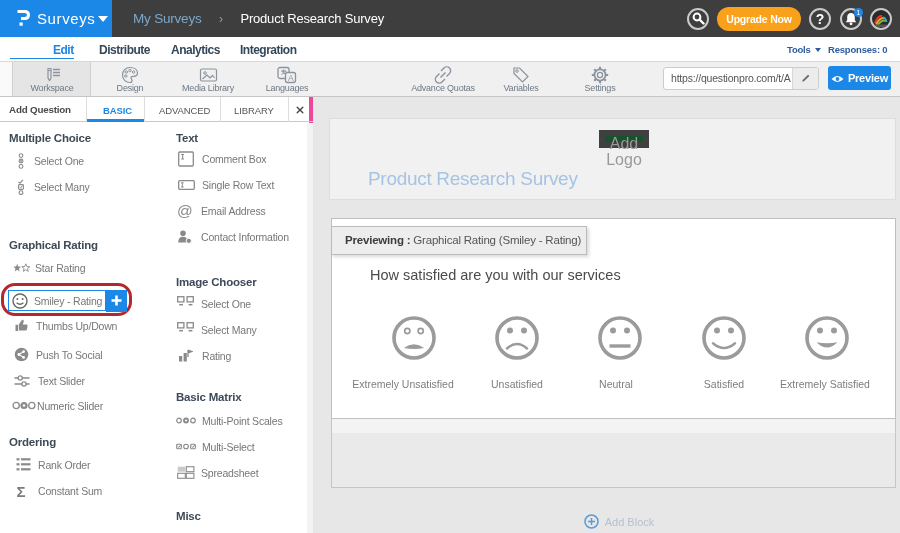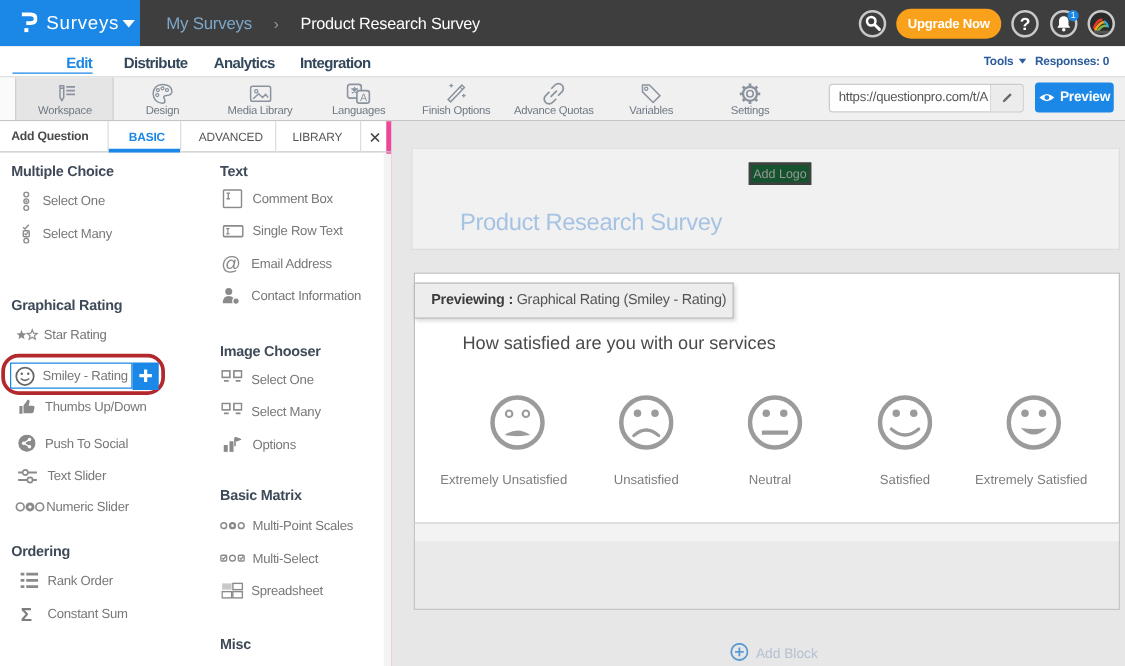--- a/index.html
+++ b/index.html
@@ -49,21 +49,21 @@
 #ltabs .basic { color:#1b87e6; font-weight:bold; }
 #ltabs .underline { position:absolute; left:87px; top:22px; width:57px; height:3px; background:#1b87e6; }
 .lhead { position:absolute; font-size:11.5px; font-weight:bold; color:#3e4a57; letter-spacing:-0.2px; }
 .litem { position:absolute; font-size:10.5px; color:#777; letter-spacing:-0.2px; }
 .litem svg { position:absolute; }
 .litem .tx { position:absolute; white-space:nowrap; }
 
 
 #canvas { position:absolute; left:314px; top:97px; width:586px; height:436px; background:#e7e7e7; }
 #card1 { position:absolute; left:15px; top:21px; width:567px; height:82px; background:#f1f1f1; border:1px solid #ddd; }
-#addlogo { position:absolute; left:269px; top:11px; width:50px; height:18px; border:2px solid #404040; background:#14532d; font-size:10px; color:#999; text-align:center; line-height:16px; }
+#addlogo { position:absolute; left:269px; top:11px; width:50px; height:18px; border:6px solid #404040; background:#14532d; font-size:16px; color:#999; text-align:center; line-height:16px; }
 #title1 { position:absolute; left:38px; top:49px; font-size:19px; color:#a6c3e3; letter-spacing:-0.3px; }
 #card2 { position:absolute; left:17px; top:121px; width:565px; height:201px; background:#fff; border:1px solid #c0c0c0; }
 #ptab { position:absolute; left:-1px; top:7px; width:256px; height:29px; white-space:nowrap; background:#ededed; border:1px solid #bbb; box-shadow:2px 2px 3px rgba(0,0,0,0.15); font-size:11.5px; color:#555; line-height:27px; padding-left:13px; letter-spacing:-0.2px; }
 #ptab b { color:#3c3c3c; }
 #q1 { position:absolute; left:38px; top:48px; font-size:14.5px; color:#4a4a4a; }
 .sm { position:absolute; top:97px; width:44px; height:44px; }
 .smlbl { position:absolute; top:159px; width:140px; text-align:center; font-size:10.5px; color:#7d7d7d; }
 #cfoot { position:absolute; left:17px; top:322px; width:565px; height:69px; background:#eaeaea; border:1px solid #c6c6c6; border-top:none; }
 #cfoot .strip { position:absolute; left:0; top:0; width:100%; height:14px; background:#f3f3f3; }
 #addblock { position:absolute; left:12px; top:417px; width:586px; text-align:center; font-size:11px; color:#b6c0d2; }
@@ -145,28 +145,20 @@
   </div>
   <div class="tbtn" style="left:247px;width:80px;">
     <svg width="20" height="20" viewBox="0 0 20 20">
           <rect x="1" y="2.5" width="11" height="11" rx="2" fill="none" stroke="#8b939e" stroke-width="1.3"></rect>
           <path d="M4 6 H9.5 M6.7 4.5 V7 M4.5 9.5 Q6.7 8 8.5 6.2 M8.7 9.5 Q6.5 8 4.8 6.2" stroke="#8b939e" stroke-width="1" fill="none"></path>
           <rect x="8.5" y="7.5" width="10" height="10" rx="2" fill="#f0f0f0" stroke="#8b939e" stroke-width="1.3"></rect>
           <text x="11" y="15.5" font-size="8.5" fill="#8b939e" font-family="Liberation Sans, sans-serif">A</text>
         </svg>
     <div class="lbl">Languages</div>
   </div>
-  <div class="tbtn" style="left:325px;width:80px;">
-    <svg width="20" height="20" viewBox="0 0 20 20">
-          <path d="M14.5 3 L3.5 14.5 L5.5 16.5 L16.5 5 Z" fill="none" stroke="#8b939e" stroke-width="1.2"></path>
-          <path d="M13 4.5 L15.2 6.7" stroke="#8b939e"></path>
-          <path d="M16 10 L16 13 M14.5 11.5 L17.5 11.5 M6 2 L6 5 M4.5 3.5 L7.5 3.5" stroke="#8b939e" stroke-width="1"></path>
-        </svg>
-    <div class="lbl">Finish Options</div>
-  </div>
   <div class="tbtn" style="left:403px;width:80px;">
     <svg width="20" height="20" viewBox="0 0 20 20">
           <path d="M8 6 L11 3 C12.5 1.5 15 1.5 16.5 3 C18 4.5 18 7 16.5 8.5 L13.5 11.5" fill="none" stroke="#8b939e" stroke-width="1.4"></path>
           <path d="M12 14 L9 17 C7.5 18.5 5 18.5 3.5 17 C2 15.5 2 13 3.5 11.5 L6.5 8.5" fill="none" stroke="#8b939e" stroke-width="1.4"></path>
           <path d="M7.5 12.5 L12.5 7.5" stroke="#8b939e" stroke-width="1.4"></path>
         </svg>
     <div class="lbl">Advance Quotas</div>
   </div>
   <div class="tbtn" style="left:481px;width:80px;">
     <svg width="20" height="20" viewBox="0 0 20 20">
@@ -359,21 +351,21 @@
           <path d="M11.6 8.7 H15.4" stroke="#8a8a8a" stroke-width="1.5"></path>
         </svg>
     <span class="tx" style="left:24px;top:2px;">Select Many</span>
   </div>
   <div class="litem" style="left:178px;top:251px;width:130px;height:16px;">
     <svg width="15" height="15" viewBox="0 0 15 15">
           <rect x="1" y="8" width="3.2" height="5.5" fill="#8a8a8a"></rect>
           <rect x="5.6" y="5" width="3.2" height="8.5" fill="#8a8a8a"></rect>
           <path d="M10 2 V9 M10 2 L14 3.5 L10 5" stroke="#8a8a8a" stroke-width="1.3" fill="#8a8a8a"></path>
         </svg>
-    <span class="tx" style="left:24px;top:2px;">Options</span>
+    <span class="tx" style="left:24px;top:2px;">Rating</span>
   </div>
 
   <div class="lhead" style="left:176px;top:294px;">Basic Matrix</div>
   <div class="litem" style="left:176px;top:316px;width:140px;height:16px;">
     <svg width="20" height="15" viewBox="0 0 20 15">
           <circle cx="3" cy="7.5" r="2.3" fill="none" stroke="#8a8a8a" stroke-width="1.2"></circle>
           <circle cx="10" cy="7.5" r="2.9" fill="#8a8a8a"></circle>
           <circle cx="10" cy="7.5" r="1.1" fill="#fff"></circle>
           <circle cx="17" cy="7.5" r="2.3" fill="none" stroke="#8a8a8a" stroke-width="1.2"></circle>
         </svg>

